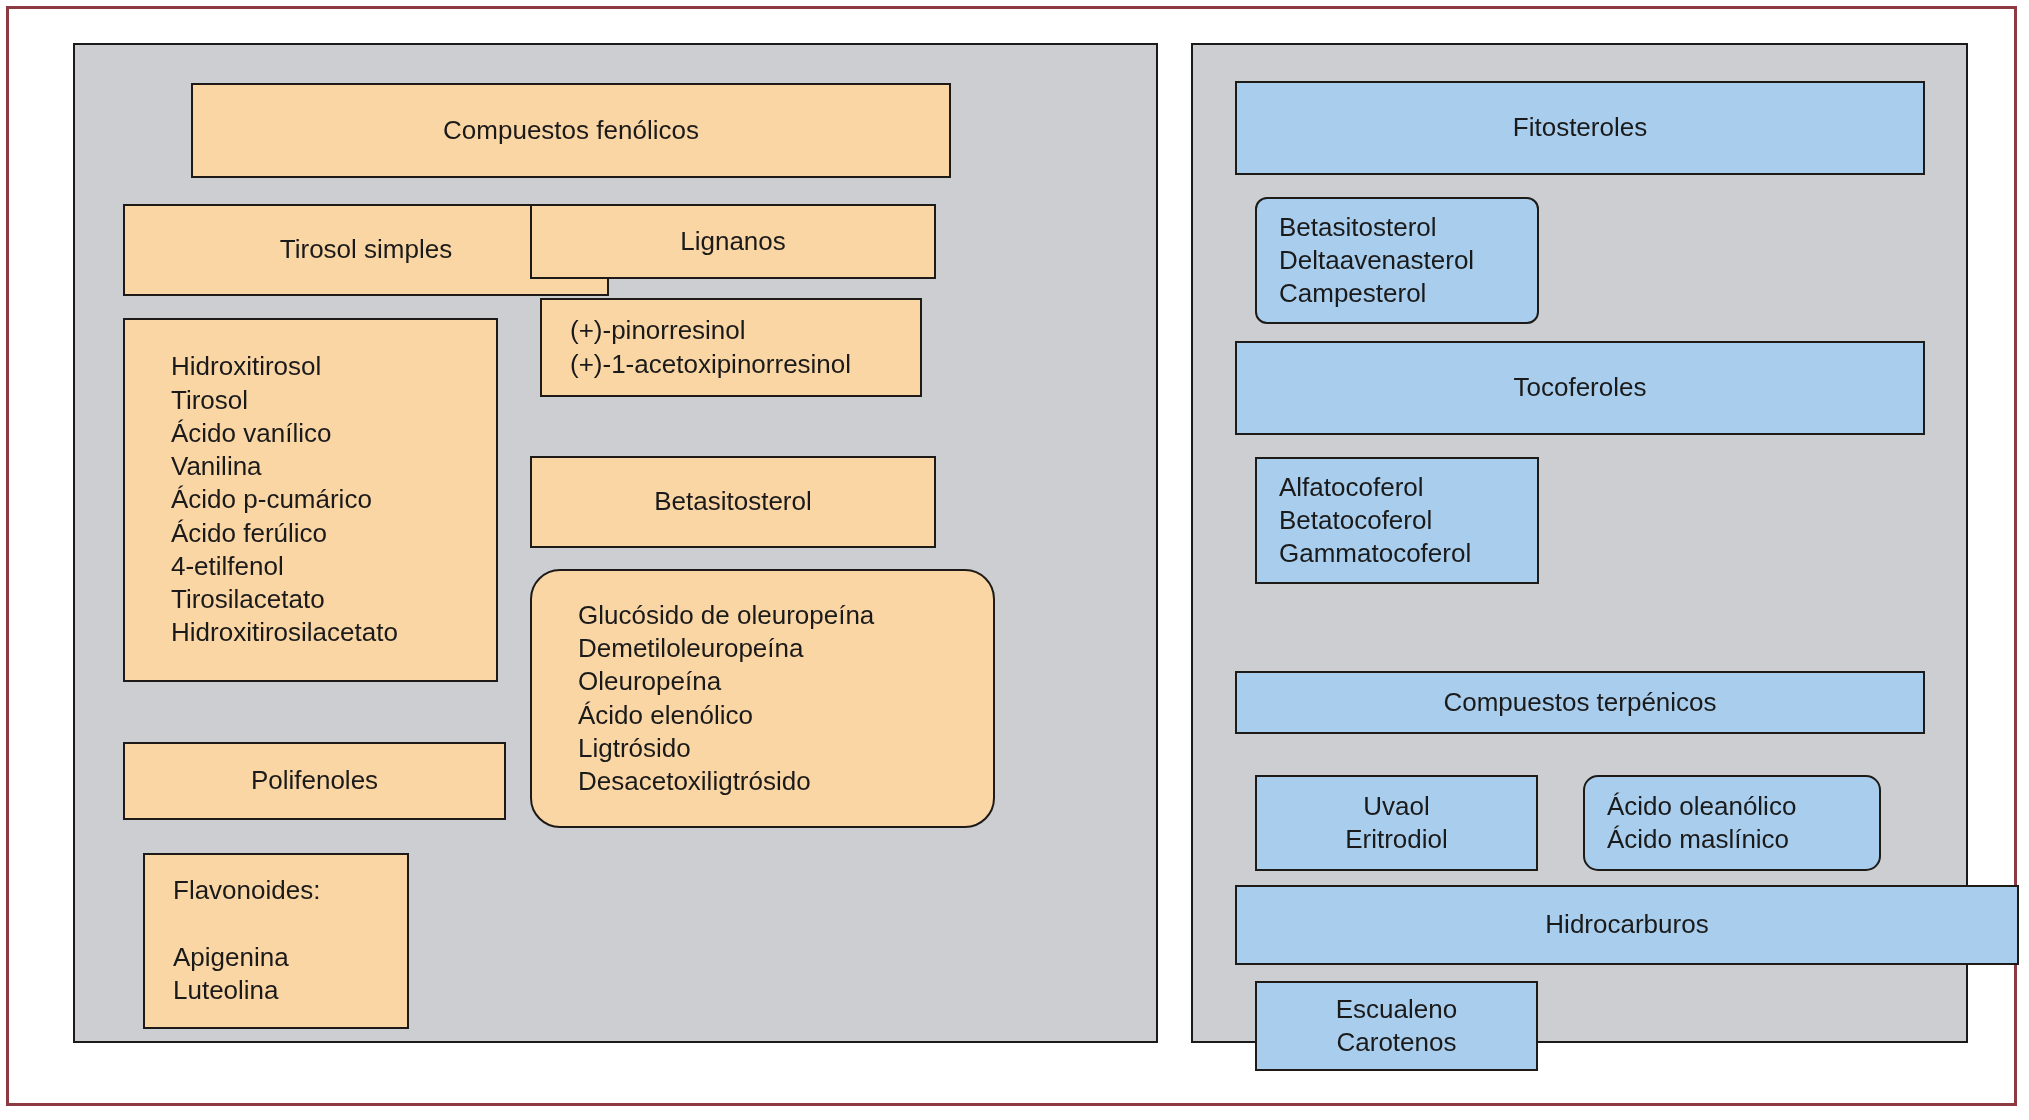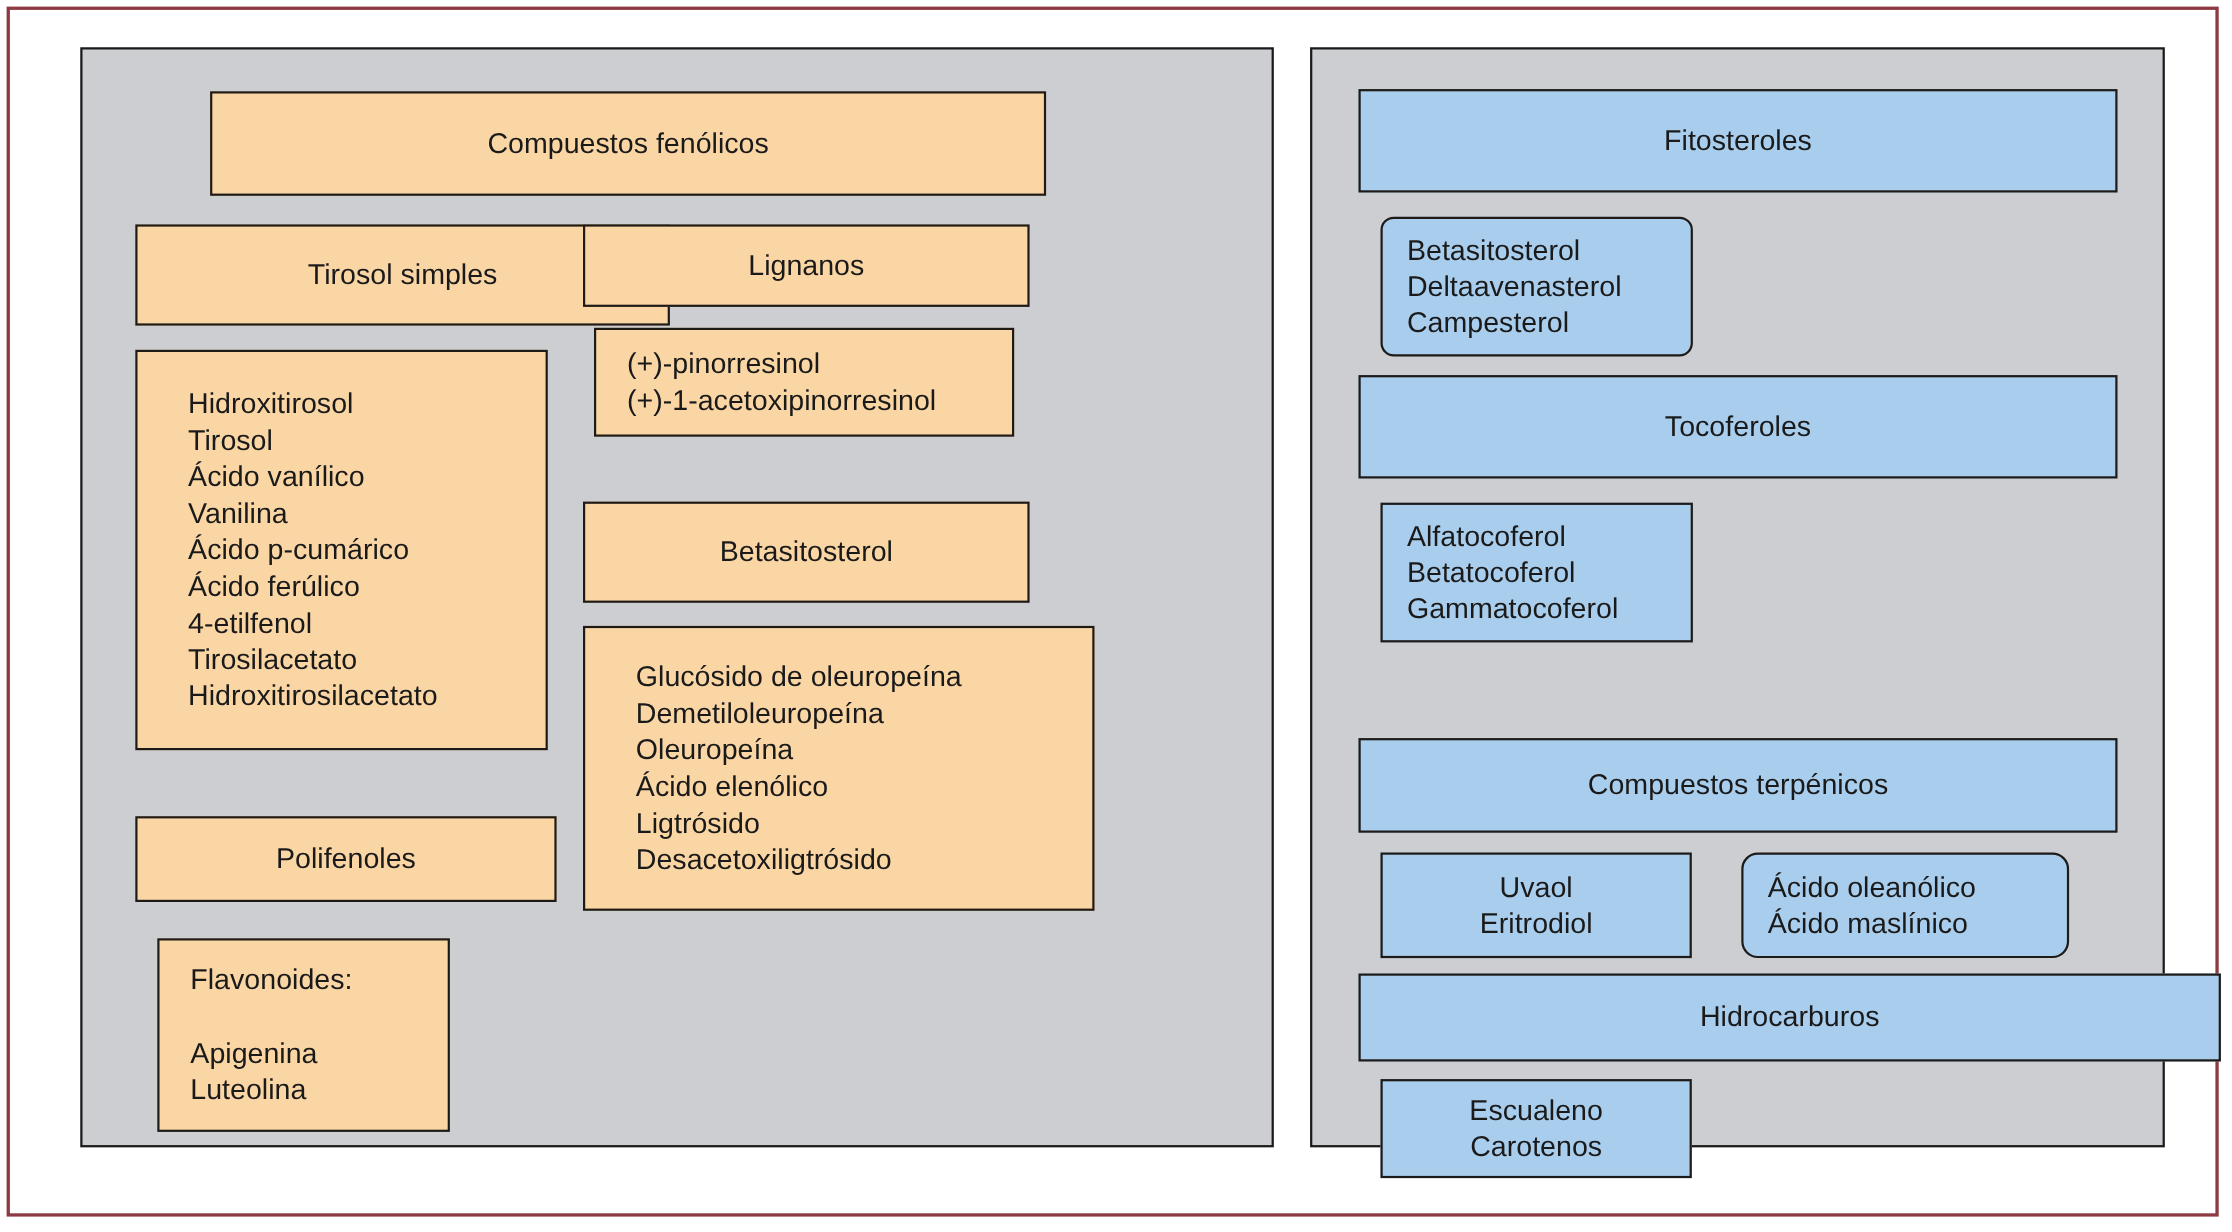--- a/index.html
+++ b/index.html
@@ -130,21 +130,21 @@
 
     <div class="box orange listbox-tight" style="left:465px; top:253px; width:382px; height:99px;">
       <span class="txt">(+)-pinorresinol
 (+)-1-acetoxipinorresinol</span>
     </div>
 
     <div class="box orange center" style="left:455px; top:411px; width:406px; height:92px;">
       <span class="txt">Betasitosterol</span>
     </div>
 
-    <div class="box orange listbox" style="left:455px; top:524px; width:465px; height:259px;">
+    <div class="box orange listbox" style="left:455px; top:524px; width:465px; height:259px;border-radius:30px;">
       <span class="txt">Glucósido de oleuropeína
 Demetiloleuropeína
 Oleuropeína
 Ácido elenólico
 Ligtrósido
 Desacetoxiligtrósido</span>
     </div>
 
   </div>
 
@@ -163,21 +163,21 @@
     <div class="box blue center" style="left:42px; top:296px; width:690px; height:94px;">
       <span class="txt">Tocoferoles</span>
     </div>
 
     <div class="box blue listbox-right" style="left:62px; top:412px; width:284px; height:127px;">
       <span class="txt">Alfatocoferol
 Betatocoferol
 Gammatocoferol</span>
     </div>
 
-    <div class="box blue center" style="left:42px; top:626px; width:690px; height:86px;">
+    <div class="box blue center" style="left:42px; top:626px; width:690px; height:63px;">
       <span class="txt">Compuestos terpénicos</span>
     </div>
 
     <div class="box blue center" style="left:62px; top:730px; width:283px; height:96px;">
       <span class="txt">Uvaol
 Eritrodiol</span>
     </div>
 
     <div class="box blue listbox-right" style="left:390px; top:730px; width:298px; height:96px;border-radius:15px;">
       <span class="txt">Ácido oleanólico

